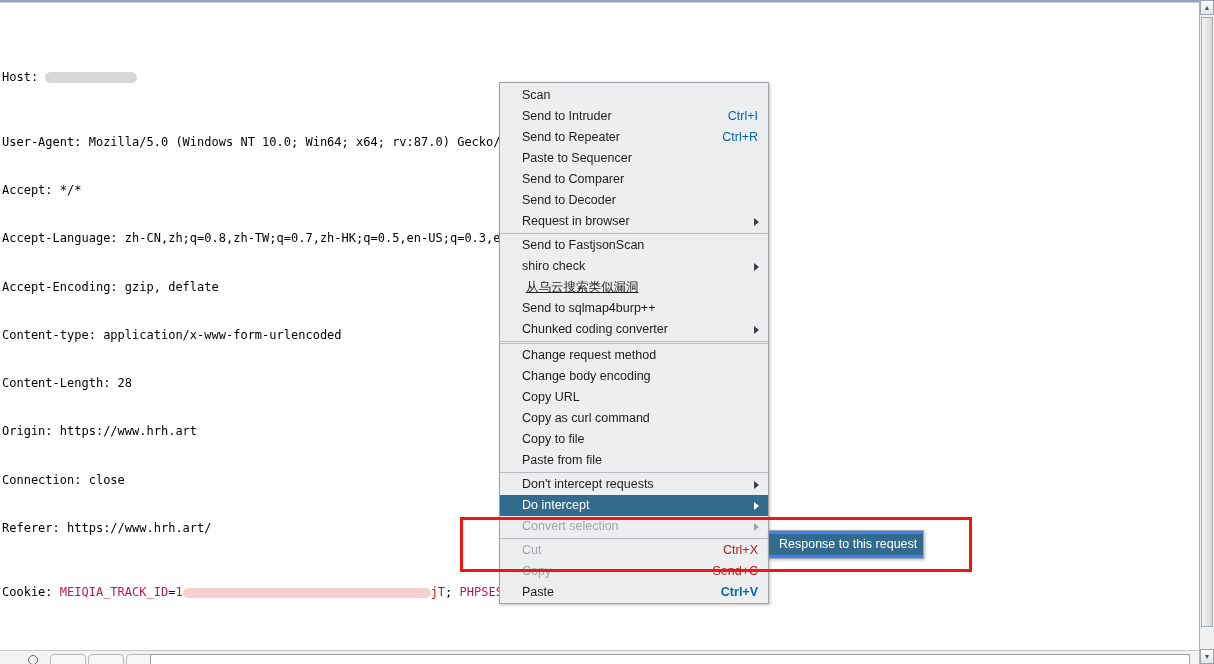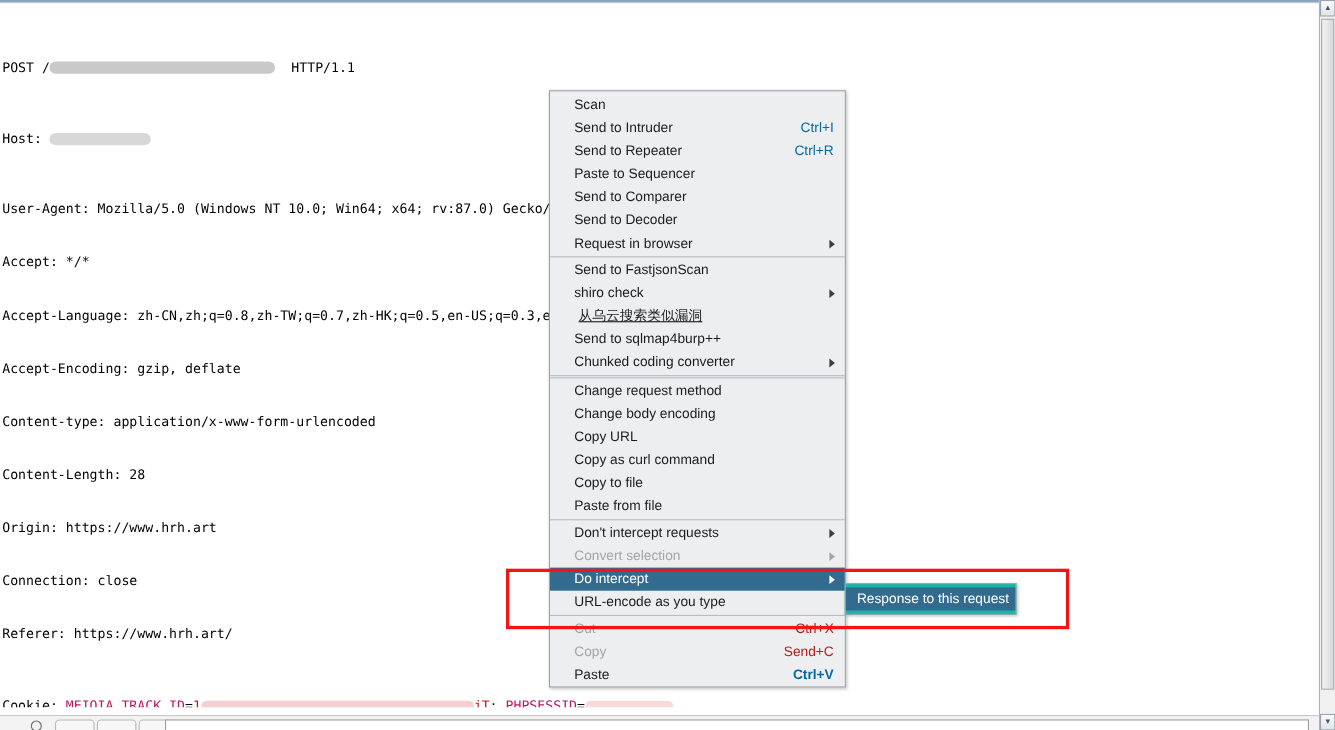--- a/index.html
+++ b/index.html
@@ -151,21 +151,21 @@
     margin: 1px 0;
     background: #b9bcbf;
   }
   .ctx-item.cjk { padding-left: 26px; text-decoration: underline; }
 
   
   .ctx-submenu {
     position: absolute;
     left: 768px; top: 530px;
     width: 156px;
-    background: #14b8a6;
+    background: #3b82f6;
     border: 1px solid #a0a4a8;
     font-size: 12.5px;
     padding: 3px 0 3px 0;
     box-shadow: 1px 1px 3px rgba(0,0,0,0.25);
     z-index: 22;
   }
   .ctx-submenu .ctx-item { padding-left: 10px; }
 
   
   .annot {
@@ -178,21 +178,20 @@
 </style>
 </head>
 <body>
 
 <div id="app">
 
   <div class="pane-top-border"></div>
 
   <div class="editor">
 
-    <div class="line"><span>POST</span> /<span class="redact redact-gray" style="width:205px;height:11px;"></span>  <span>HTTP/1.1</span></div>
 
     <div class="line">Host: <span class="redact redact-gray2" style="width:92px;height:11px;"></span></div>
 
     <div class="line">User-Agent: Mozilla/5.0 (Windows NT 10.0; Win64; x64; rv:87.0) Gecko/20100101 Firefox/87.0</div>
     <div class="line">Accept: */*</div>
     <div class="line">Accept-Language: zh-CN,zh;q=0.8,zh-TW;q=0.7,zh-HK;q=0.5,en-US;q=0.3,en;q=0.2</div>
     <div class="line">Accept-Encoding: gzip, deflate</div>
     <div class="line">Content-type: application/x-www-form-urlencoded</div>
     <div class="line">Content-Length: 28</div>
     <div class="line">Origin: https://www.hrh.art</div>
@@ -224,23 +223,22 @@
       <div class="ctx-sep"></div>
       <div class="ctx-sep"></div>
       <div class="ctx-item"><span>Change request method</span></div>
       <div class="ctx-item"><span>Change body encoding</span></div>
       <div class="ctx-item"><span>Copy URL</span></div>
       <div class="ctx-item"><span>Copy as curl command</span></div>
       <div class="ctx-item"><span>Copy to file</span></div>
       <div class="ctx-item"><span>Paste from file</span></div>
       <div class="ctx-sep"></div>
       <div class="ctx-item"><span>Don't intercept requests</span><span class="arrow-right"></span></div>
+      <div class="ctx-item selected"><span>Do intercept</span><span class="arrow-right"></span></div>
       <div class="ctx-item disabled"><span>Convert selection</span><span class="arrow-right"></span></div>
-      <div class="ctx-item selected"><span>Do intercept</span><span class="arrow-right"></span></div>
-      <div class="ctx-item"><span>URL-encode as you type</span></div>
       <div class="ctx-sep"></div>
       <div class="ctx-item disabled"><span>Cut</span><span class="accel">Ctrl+X</span></div>
       <div class="ctx-item disabled"><span>Copy</span><span class="accel">Send+C</span></div>
       <div class="ctx-item bold-accel"><span>Paste</span><span class="accel">Ctrl+V</span></div>
     </div>
 
   <div class="ctx-submenu" id="ctx-submenu">
       <div class="ctx-item selected"><span>Response to this request</span></div>
     </div>
 

